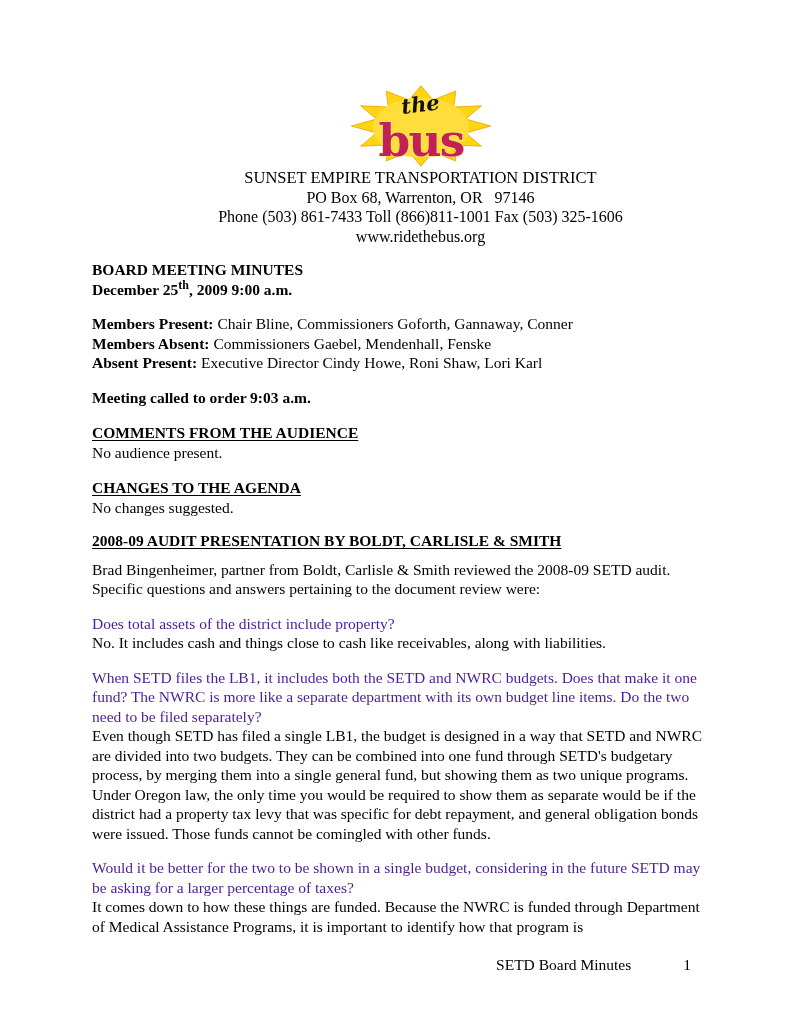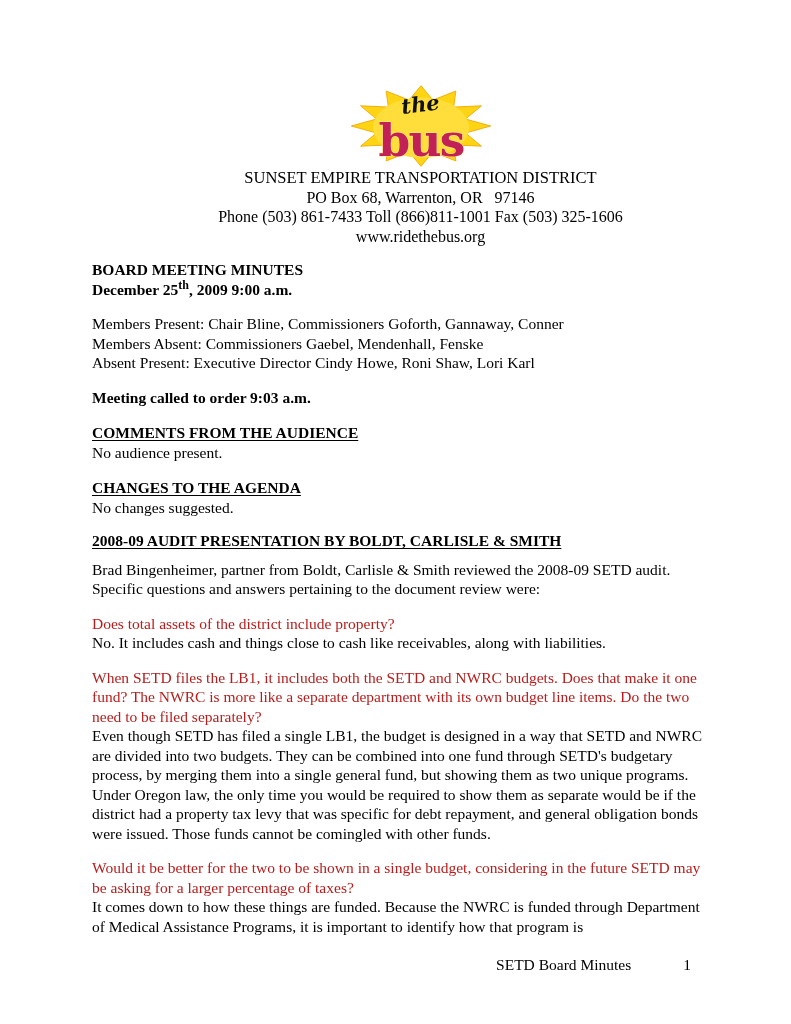--- a/index.html
+++ b/index.html
@@ -8,30 +8,30 @@
     font-family:"Liberation Serif",serif;position:relative;overflow:hidden;
     margin:0 auto;
   }
   
   .letterhead{padding-top:84px;text-align:center;margin-left:50px;}
   .logo-wrap{height:84px;display:flex;justify-content:center;align-items:flex-end;}
   .lh-line{font-size:16px;line-height:19.5px;}
   .org{font-size:16.5px;}
   
   .doc-body{padding:14px 86px 0 92px;font-size:15.5px;line-height:19.5px;}
-  .bold{font-weight:normal;}
+  .bold{font-weight:bold;}
   .heading{font-weight:bold;text-decoration:underline;text-underline-offset:2px;}
   .block-title{font-weight:bold;}
   .attendance{margin-top:15px;}
   .called{margin-top:15px;font-weight:bold;}
   .sec{margin-top:16px;}
   .audit-heading{margin-top:14px;}
   .intro{margin-top:9px;}
   .qa{margin-top:15px;}
-  .q{color:#b91c1c;}
+  .q{color:#4c1d95;}
   sup{font-size:12px;vertical-align:super;line-height:0;}
   
   .footer{position:absolute;top:956px;right:100px;font-size:15.5px;}
   .footer .num{margin-left:52px;}
   
   .logo-the{font-family:"DejaVu Serif",serif;font-style:italic;font-weight:bold;}
   .logo-bus{font-family:"DejaVu Serif",serif;font-weight:bold;letter-spacing:-2px;}
 </style>
 </head>
 <body>

